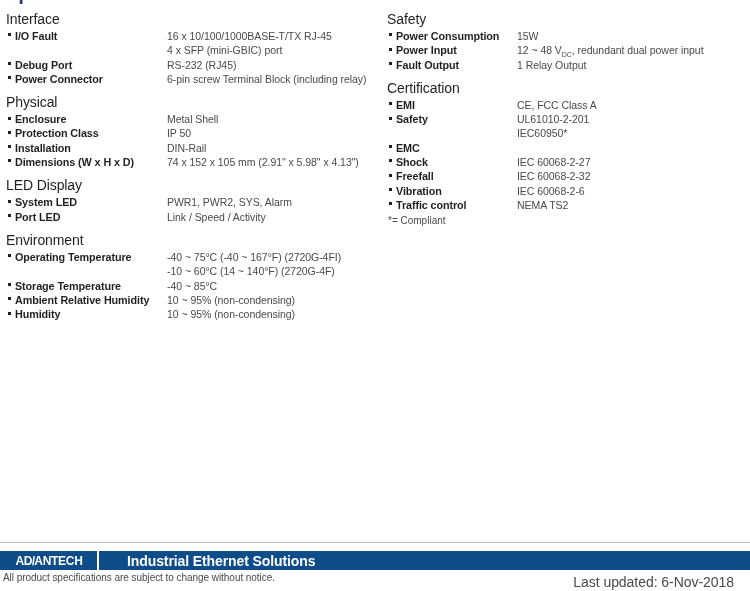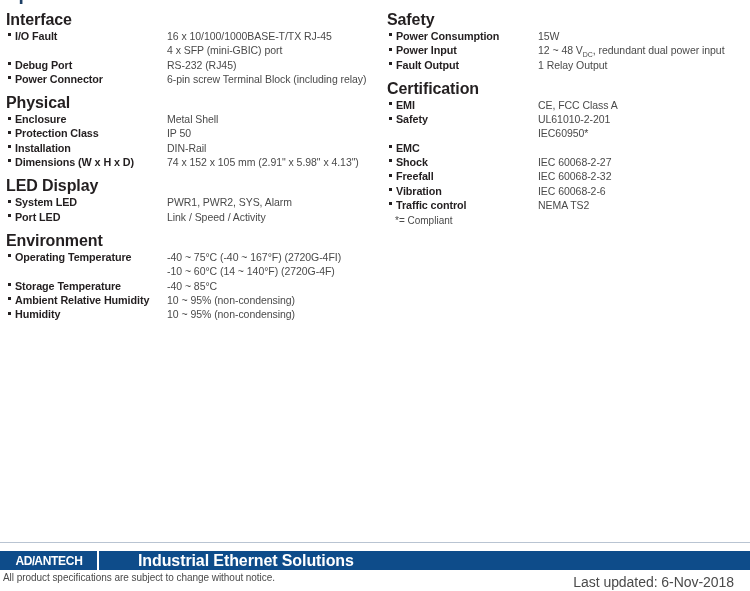--- a/index.html
+++ b/index.html
@@ -39,22 +39,22 @@
   .col {
     position: absolute;
     top: 0;
   }
   .col-left  { left: 6px;   width: 372px; }
   .col-right { left: 387px; width: 360px; }
 
   .section { margin-bottom: 9px; }
 
   .section-title {
-    font-size: 16px;
-    font-weight: bold;
+    font-size: 14px;
+    font-weight: normal;
     color: #231f20;
     line-height: 15px;
     margin-bottom: 2px;
     letter-spacing: -0.1px;
   }
 
   .spec-row {
     display: flex;
     align-items: flex-start;
     line-height: 14.3px;
@@ -98,29 +98,28 @@
   .value sub {
     font-size: 7px;
     line-height: 0;
   }
 
   
   .col-left  .label { flex: 0 0 152px; }
   .col-left  .value { flex: 1 1 auto; }
   
   .col-right .label { flex: 0 0 121px; }
-  .col-right .value { flex: 1 1 auto; margin-left: 21px; }
+  .col-right .value { flex: 1 1 auto; }
 
   .footnote {
     font-size: 10px;
     color: #4a4a4a;
     line-height: 14px;
     margin-top: 2px;
     padding-left: 1px;
-    margin-left: 7px;
   }
 
   
   .rule-top {
     position: absolute;
     left: 0;
     top: 542px;
     width: 750px;
     height: 1px;
     background: #b9c4d2;
@@ -158,23 +157,23 @@
     margin: 0 -0.5px;
   }
   .logo-divider {
     width: 2px;
     height: 19px;
     background: #ffffff;
     flex: 0 0 2px;
   }
   .footer-tagline {
     color: #ffffff;
-    font-size: 16px;
+    font-size: 14px;
     font-weight: bold;
-    padding-left: 39px;
+    padding-left: 28px;
     letter-spacing: -0.1px;
   }
 
   .disclaimer {
     position: absolute;
     left: 3px;
     top: 572px;
     font-size: 10px;
     color: #4a4a4a;
     letter-spacing: -0.05px;

